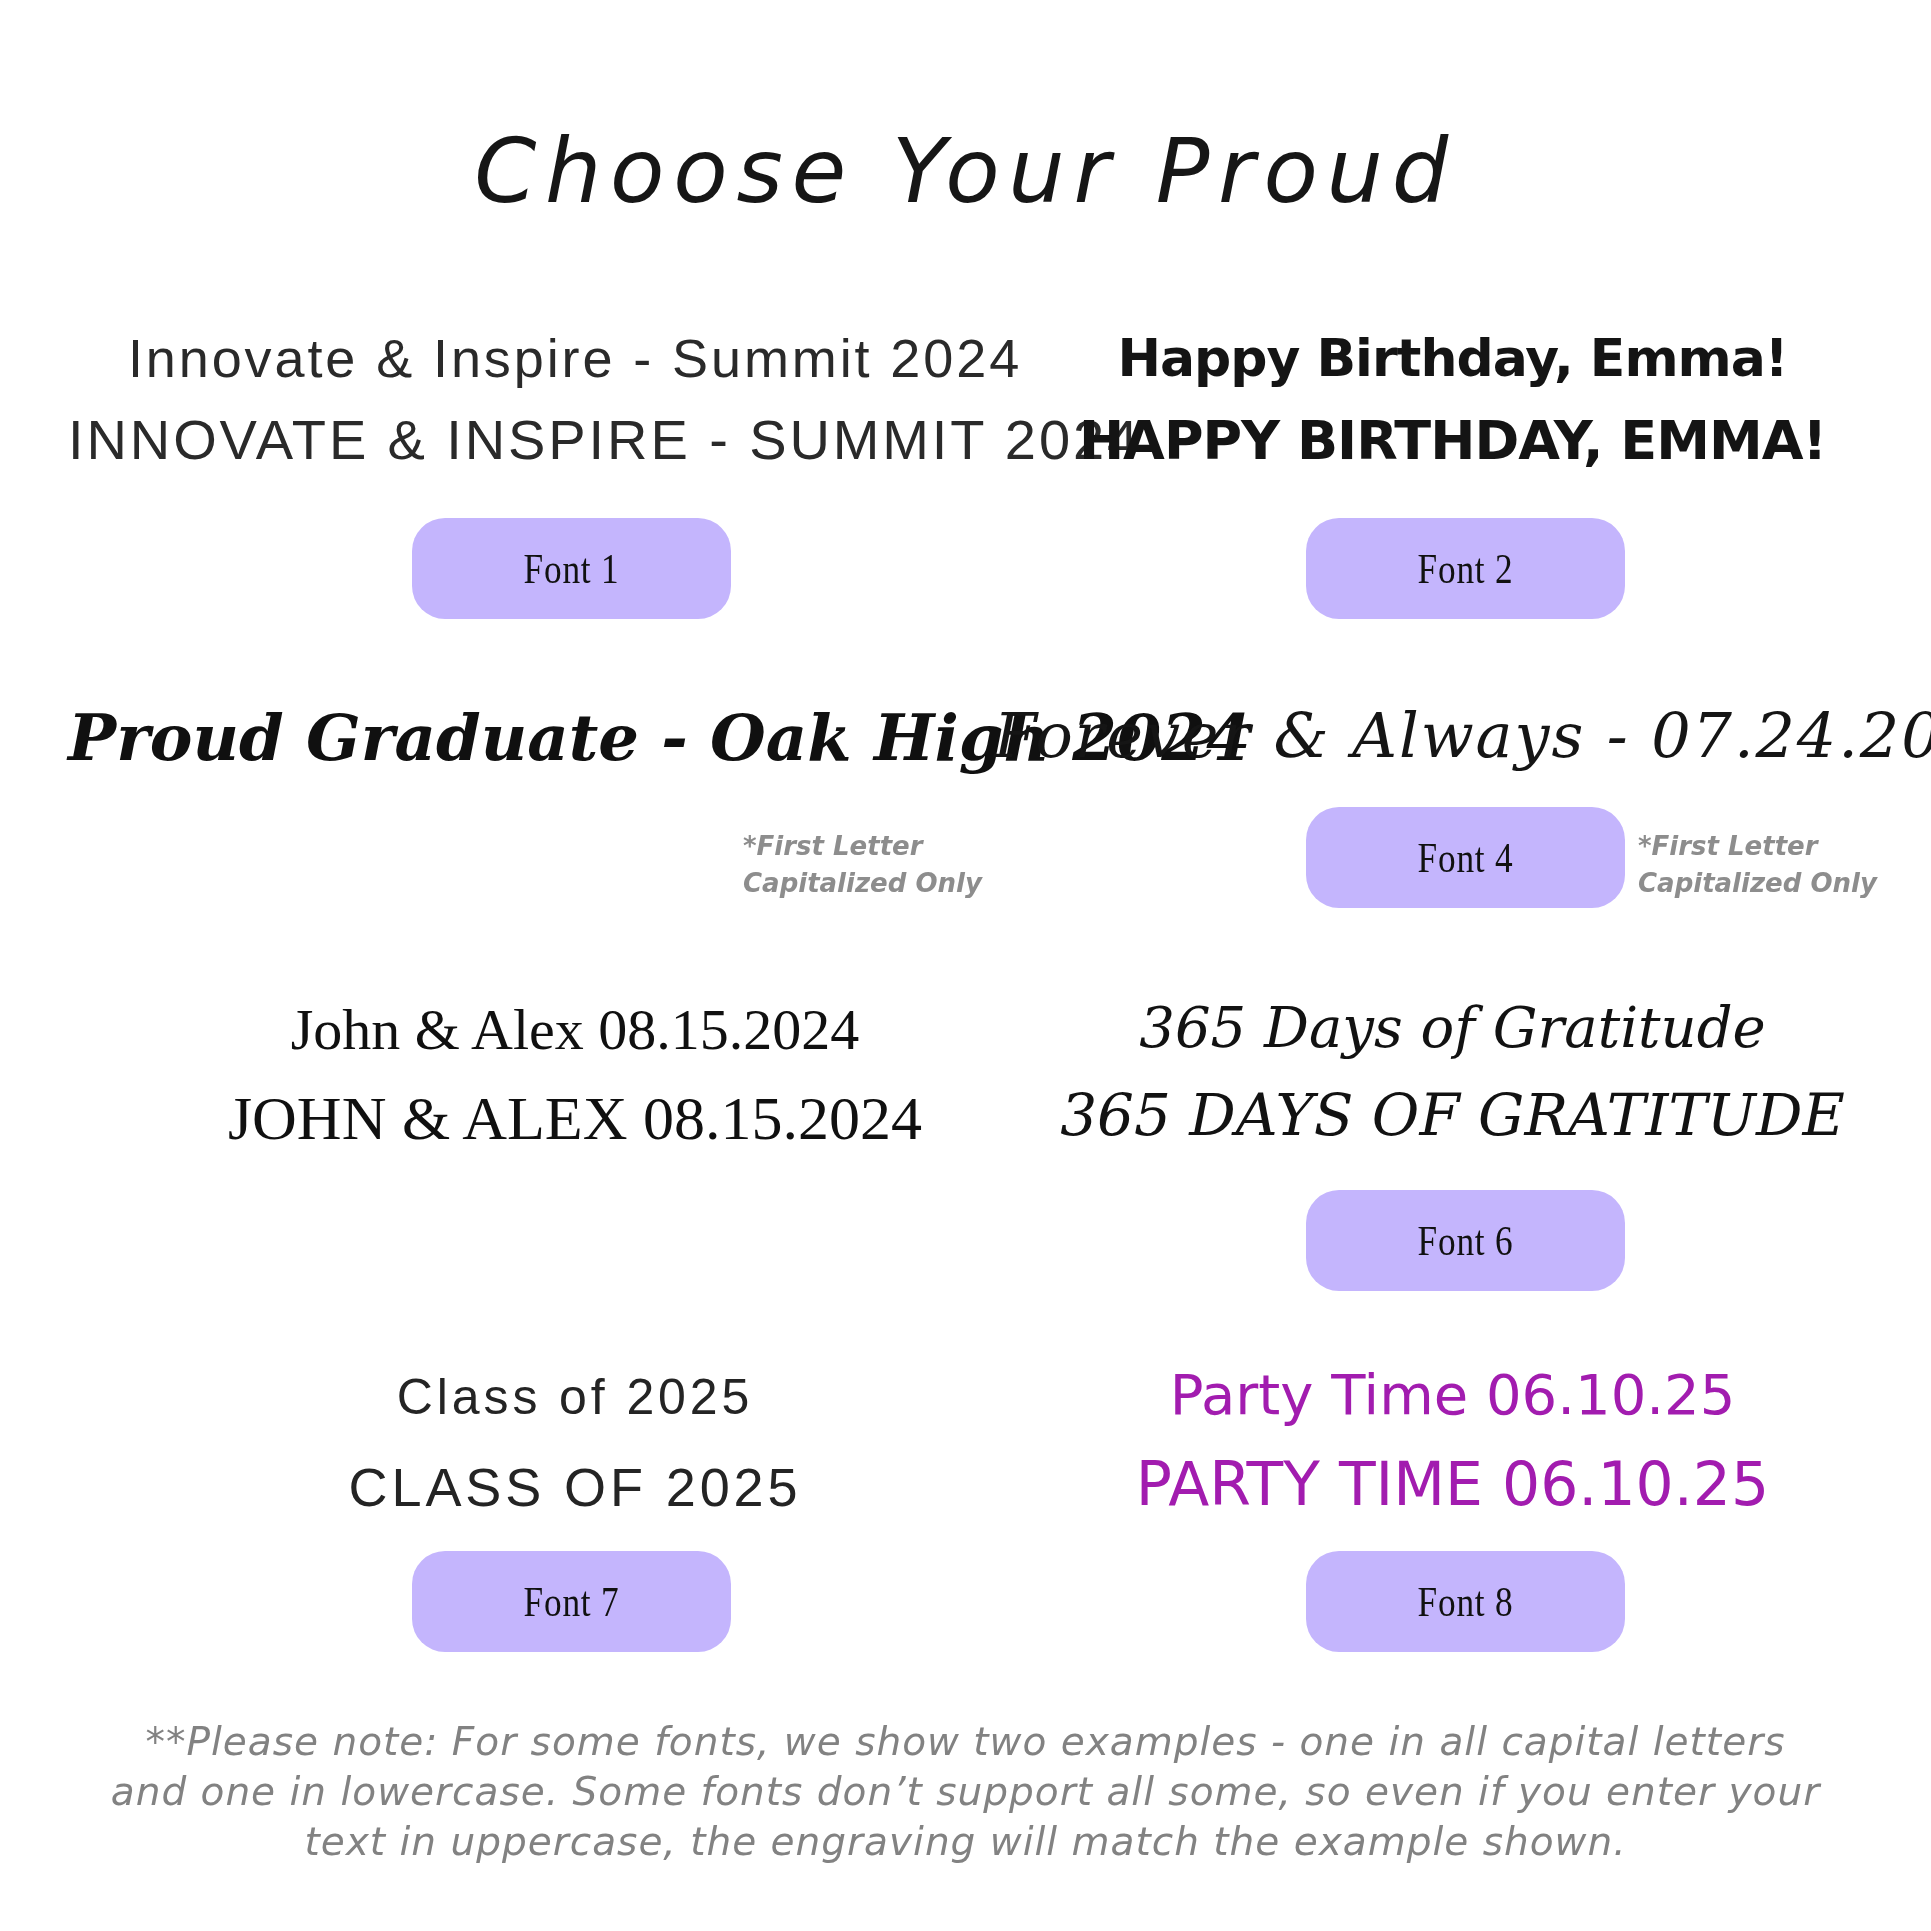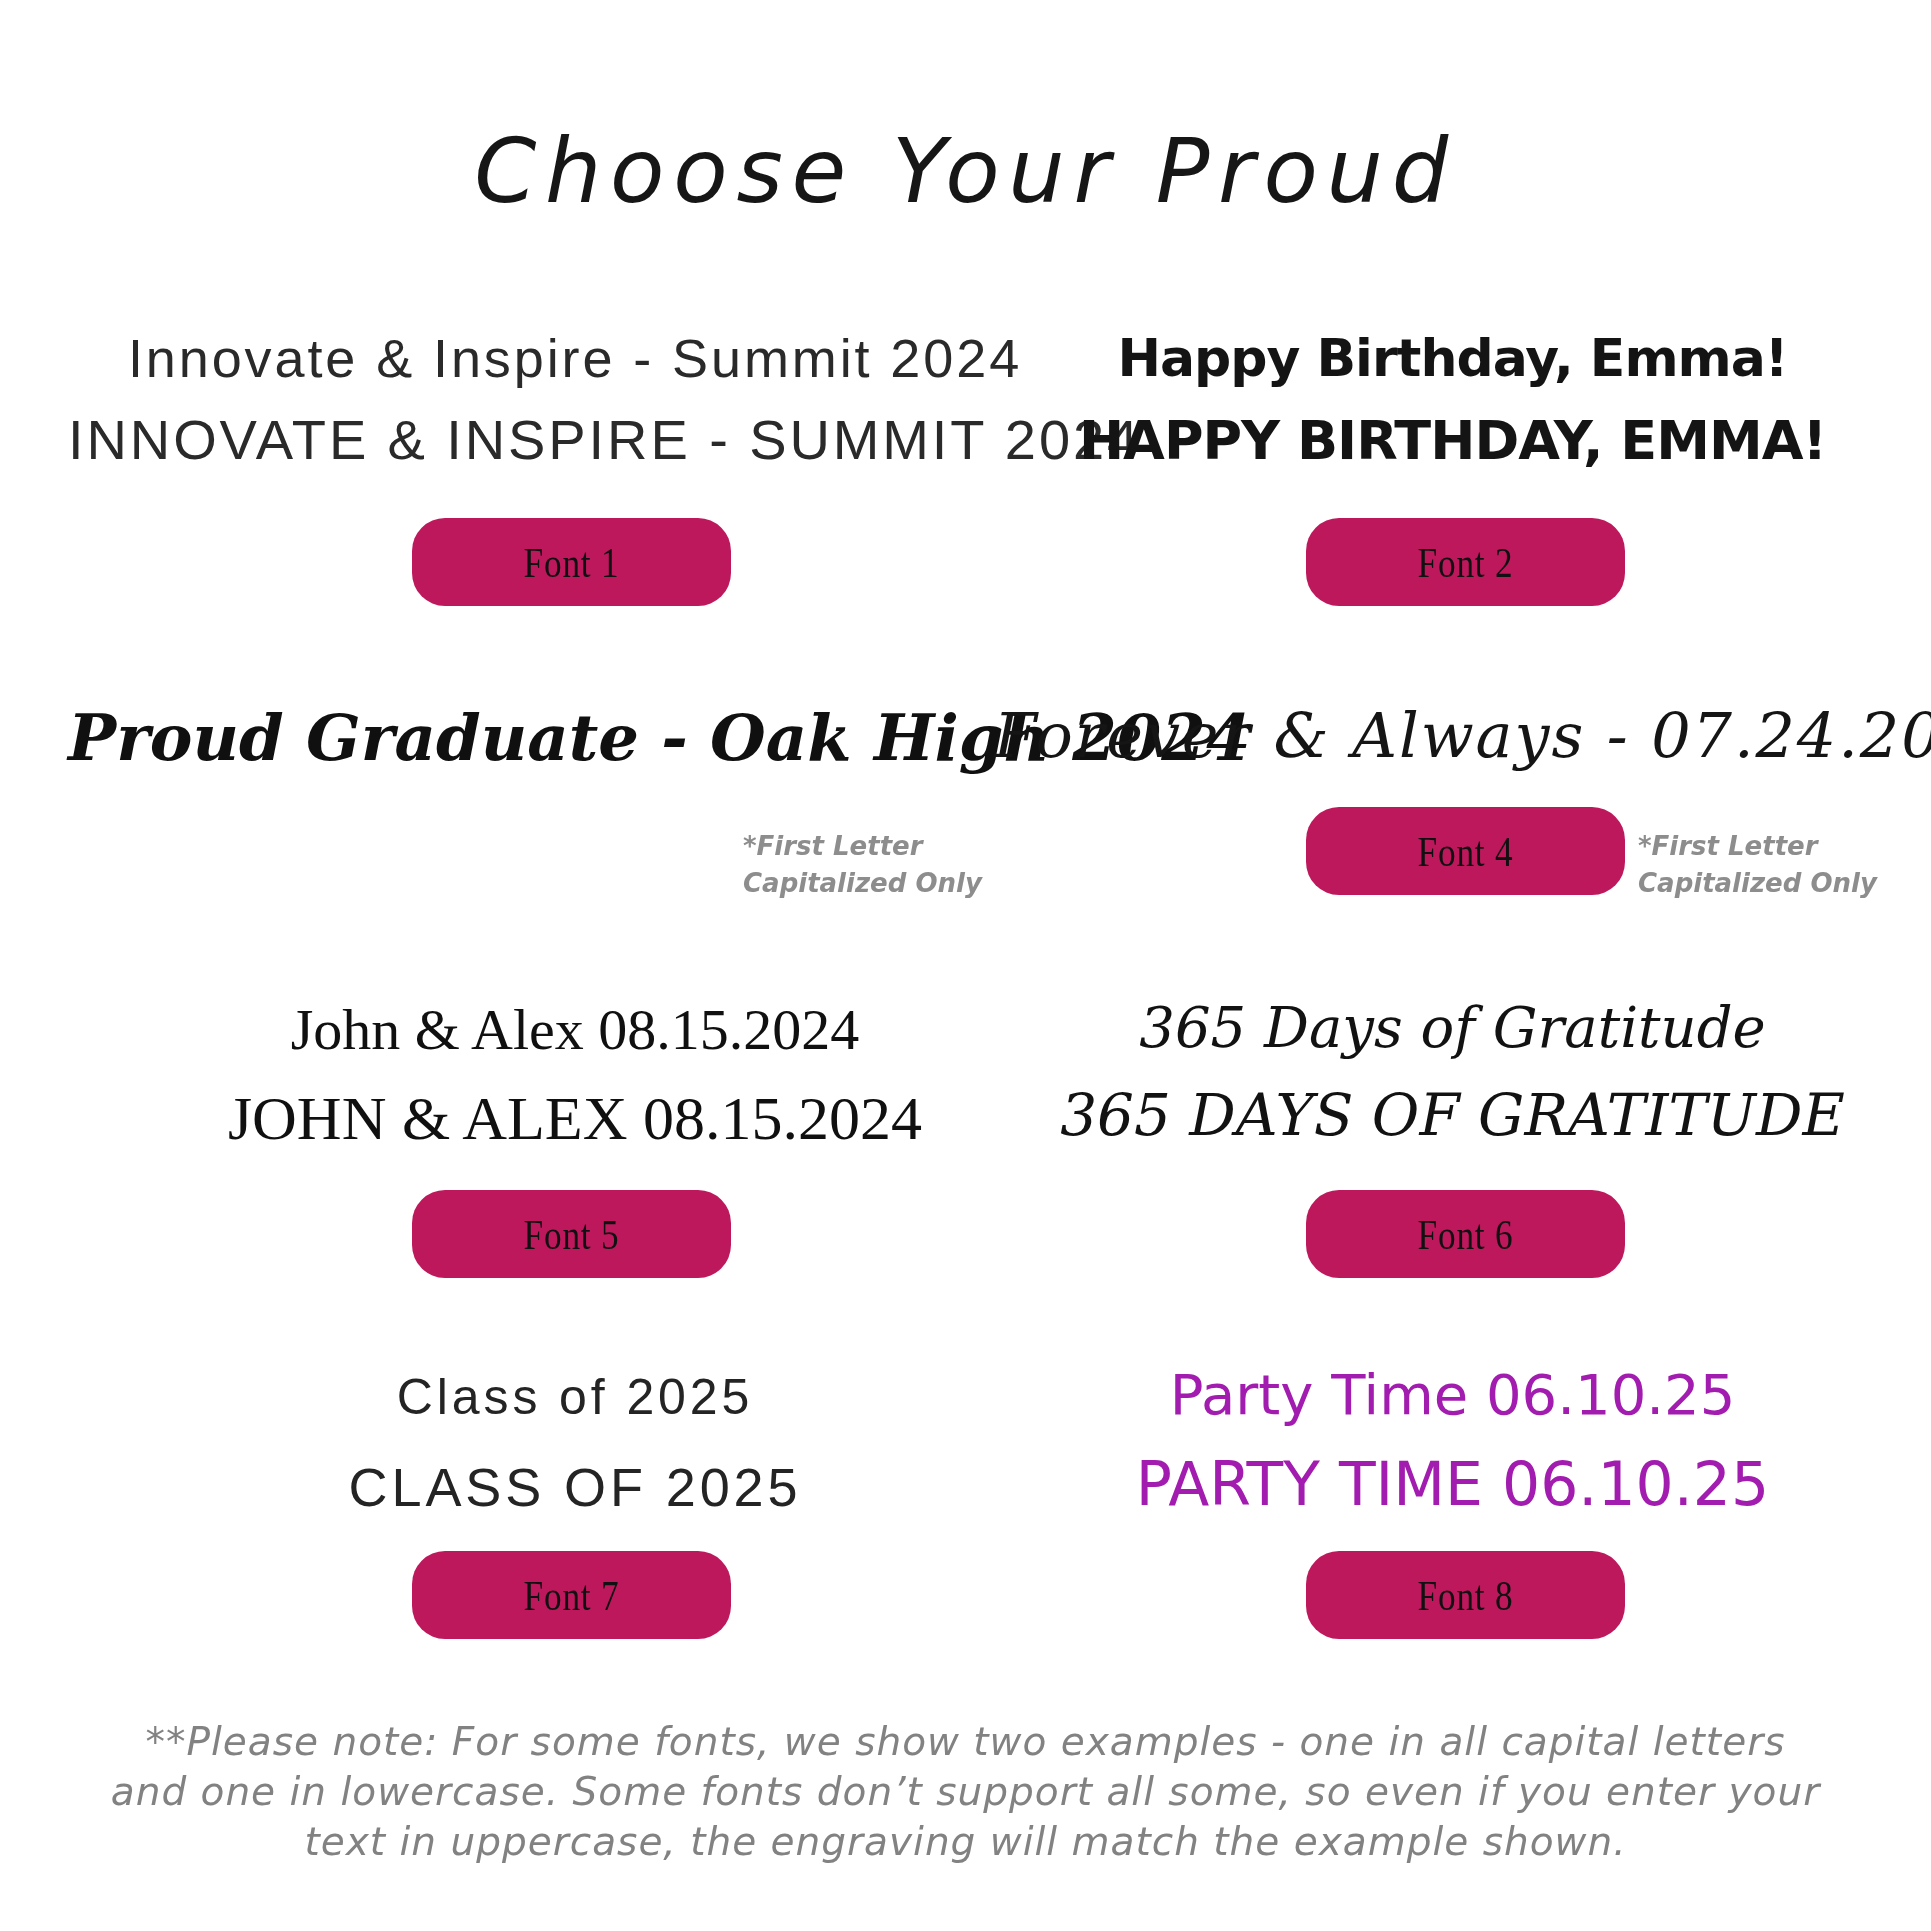--- a/index.html
+++ b/index.html
@@ -23,21 +23,21 @@
   .f2{font-family:"DejaVu Sans",sans-serif;font-weight:700;letter-spacing:-1px;color:#141414;}
   .f3{font-family:"DejaVu Serif",serif;font-style:italic;font-weight:700;color:#101010;}
   .f4{font-family:"DejaVu Serif",serif;font-style:italic;font-weight:400;letter-spacing:1.9px;color:#151515;}
   .f5{font-family:"Liberation Serif",serif;font-weight:400;color:#101010;}
   .f6{font-family:"DejaVu Serif",serif;font-style:italic;font-weight:500;color:#121212;}
   .f7{font-family:"Liberation Sans",sans-serif;font-weight:300;letter-spacing:3.9px;color:#242424;}
   .f8{font-family:"DejaVu Sans",sans-serif;font-weight:400;letter-spacing:0;color:#a21caf;}
 
   
   .font-btn{
-    position:absolute;width:319px;height:88px;background:#be185d;
+    position:absolute;width:319px;height:101px;background:#c4b5fd;
     border:none;border-radius:33px;display:flex;align-items:center;justify-content:center;
     cursor:pointer;padding:0;
   }
   .btn-label{
     font-family:"Liberation Serif",serif;font-size:43px;color:#111;
     display:inline-block;transform:scaleX(0.82);letter-spacing:1px;
   }
 
   
   .cap-note{
@@ -86,23 +86,20 @@
   <div class="cap-note" style="left:1638px;">
     <div>*First Letter</div>
     <div>Capitalized Only</div>
   </div>
 
   <div class="abs col-left f5" style="top:996px;font-size:58px;line-height:68px;">John &amp; Alex 08.15.2024</div>
   <div class="abs col-left f5" style="top:1084px;font-size:62px;line-height:68px;">JOHN &amp; ALEX 08.15.2024</div>
   <div class="abs col-right f6" style="top:994px;font-size:56px;line-height:68px;">365 Days of Gratitude</div>
   <div class="abs col-right f6" style="top:1081px;font-size:58px;line-height:68px;">365 DAYS OF GRATITUDE</div>
 
-  <button class="font-btn" style="left:412px;top:1190px;">
-    <span class="btn-label">Font 5</span>
-  </button>
   <button class="font-btn" style="left:1306px;top:1190px;">
     <span class="btn-label">Font 6</span>
   </button>
 
   <div class="abs col-left f7" style="top:1363px;font-size:50px;line-height:68px;">Class of 2025</div>
   <div class="abs col-left f7" style="top:1453px;font-size:54px;line-height:68px;">CLASS OF 2025</div>
   <div class="abs col-right f8" style="top:1361px;font-size:56px;line-height:68px;">Party Time 06.10.25</div>
   <div class="abs col-right f8" style="top:1450px;font-size:60px;line-height:68px;">PARTY TIME 06.10.25</div>
 
   <button class="font-btn" style="left:412px;top:1551px;">

